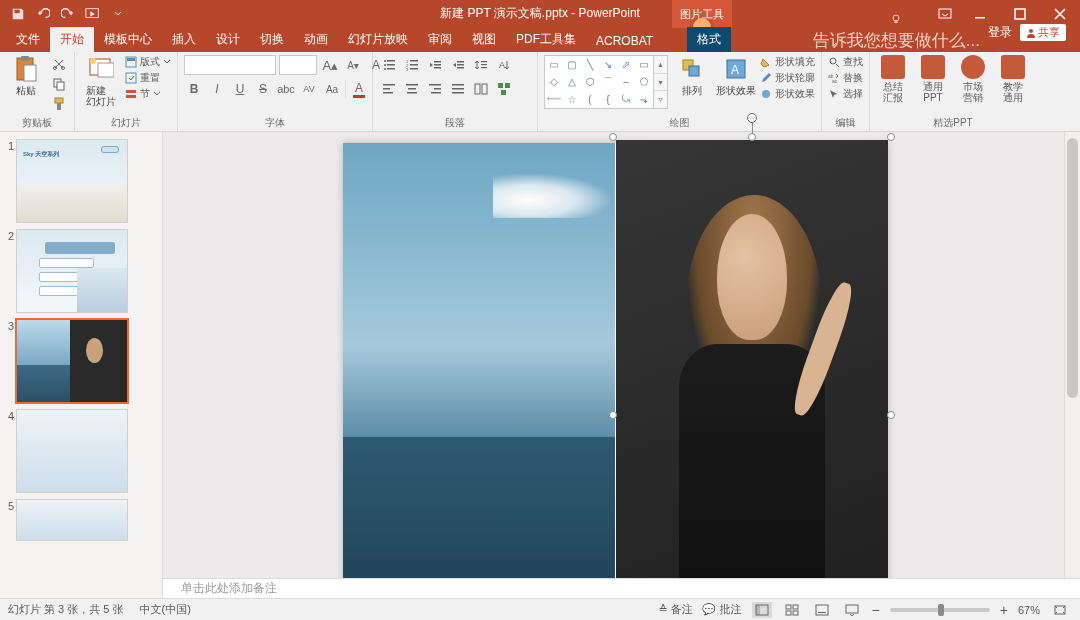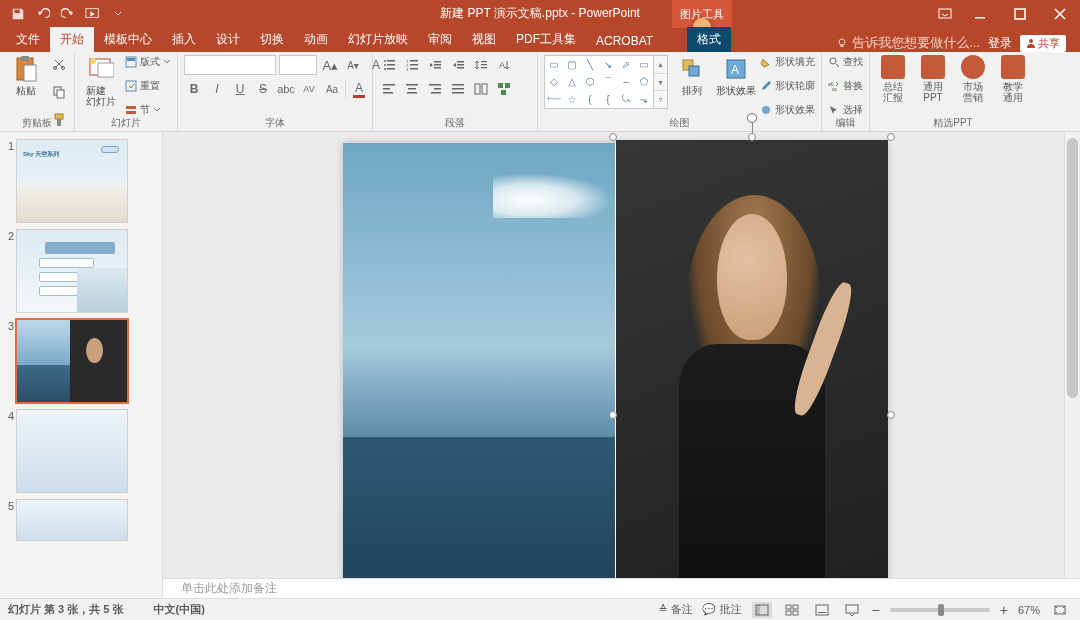--- a/index.html
+++ b/index.html
@@ -14,33 +14,33 @@
 .pic-tools .cursor{ position:absolute; top:18px; left:50%; transform:translateX(-50%); width:18px; height:18px; border-radius:50%; background:rgba(255,200,120,.8); box-shadow:0 0 4px rgba(0,0,0,.3);}
 .win-ctrl { margin-left:auto; display:flex; }
 .win-btn { width:40px; height:28px; display:flex; align-items:center; justify-content:center; color:#fff; }
 .win-btn.ribbon-opt{ width:30px; }
 
 
 .menubar { height:24px; background:#b7472a; display:flex; align-items:flex-end; color:#fff; padding:0 6px; position:relative;}
 .menu-tab { padding:4px 10px; font-size:12px; cursor:pointer; color:#fff; }
 .menu-tab.active { background:#f1f1f1; color:#b7472a; }
 .menu-right { margin-left:auto; display:flex; align-items:center; gap:8px; padding-right:8px;}
-.menu-right .hint{ color:#f6cfc4; font-size:13px; display:flex; align-items:center; gap:4px;}
+.menu-right .hint{ color:#f6cfc4; font-size:17px; display:flex; align-items:center; gap:4px;flex-direction:column;}
 .login{ color:#fff; font-size:12px;}
 .share{ background:#fff; color:#b7472a; border-radius:2px; padding:1px 6px; font-size:11px; display:flex; align-items:center; gap:2px;}
 
 
 .ribbon { height:80px; background:#f1f1f1; border-bottom:1px solid #d6d6d6; display:flex; }
 .grp { border-right:1px solid #d9d9d9; padding:3px 6px 0; display:flex; flex-direction:column; justify-content:space-between; height:80px;}
 .grp-body{ display:flex; gap:4px; align-items:flex-start; height:60px;}
 .grp-label{ text-align:center; font-size:10px; color:#6a6a6a; padding-bottom:2px; white-space:nowrap;}
 .big-btn{ display:flex; flex-direction:column; align-items:center; justify-content:flex-start; width:40px; gap:2px; cursor:pointer; }
 .big-btn .ico{ width:28px; height:28px; display:flex; align-items:center; justify-content:center; }
 .big-btn .lbl{ font-size:10px; text-align:left; line-height:11px; color:#4a4a4a; }
-.vcol{ display:flex; flex-direction:column; gap:10px; justify-content:center;}
+.vcol{ display:flex; flex-direction:column; gap:2px; justify-content:center;}
 .mini{ width:18px; height:18px; display:flex; align-items:center; justify-content:center; color:#666; cursor:pointer;}
 .row{ display:flex; gap:3px; align-items:center;}
 .txtline{ font-size:10px; color:#5a5a5a; white-space:nowrap; display:flex; align-items:center; gap:3px;}
 .dd { width:8px; height:8px; }
 .sep-v{ width:1px; background:#d9d9d9; height:60px; align-self:center;}
 
 .font-box{ border:1px solid #c9c9c9; height:20px; display:flex; align-items:center; padding:0 4px; background:#fff; color:#8a8a8a; font-size:11px;}
 .font-box.name{width:92px;}
 .font-box.size{width:38px;}
 .fmtbtn{ width:20px; height:20px; display:flex; align-items:center; justify-content:center; color:#6a6a6a; cursor:pointer;}
@@ -90,21 +90,21 @@
 .rot{ position:absolute; left:calc(50% - 5px); top:-24px; width:10px; height:10px; border:1px solid #6a6a6a; border-radius:50%; background:#fff;}
 .rot::after{content:"";position:absolute;left:4px;top:9px;width:1px;height:12px;background:#8a8a8a;}
 .scroll-v{ position:absolute; right:0; top:0; bottom:0; width:16px; background:#f1f0ef; border-left:1px solid #dcdcdc;}
 .scroll-v .sthumb{ position:absolute; left:2px; right:2px; top:6px; height:260px; background:#c9c7c5; border-radius:6px;}
 
 
 .notes{ position:absolute; left:163px; right:0; bottom:22px; height:20px; background:#fff; border-top:1px solid #dcdcdc; display:flex; align-items:center; padding-left:18px; color:#9a9a9a; font-size:12px;}
 
 
 .status{ position:absolute; left:0; right:0; bottom:0; height:22px; background:#f1f1f1; border-top:1px solid #dcdcdc; display:flex; align-items:center; font-size:11px; color:#5a5a5a;}
-.status .l{ padding-left:8px; display:flex; gap:30px;font-weight:bold;}
+.status .l{ padding-left:8px; display:flex; gap:16px;}
 .status .r{ margin-left:auto; display:flex; align-items:center; gap:10px; padding-right:10px;}
 .viewbtn{ width:20px; height:16px; display:flex; align-items:center; justify-content:center; color:#6a6a6a; cursor:pointer;}
 .viewbtn.active{ background:#d9d9d9;}
 .zoom-slider{ width:100px; height:4px; background:#c9c9c9; position:relative; border-radius:2px;}
 .zoom-slider::after{content:"";position:absolute;left:48%;top:-4px;width:6px;height:12px;background:#8a8a8a;border-radius:2px;}
 svg{display:block;}
 </style>
 </head>
 <body>
 

